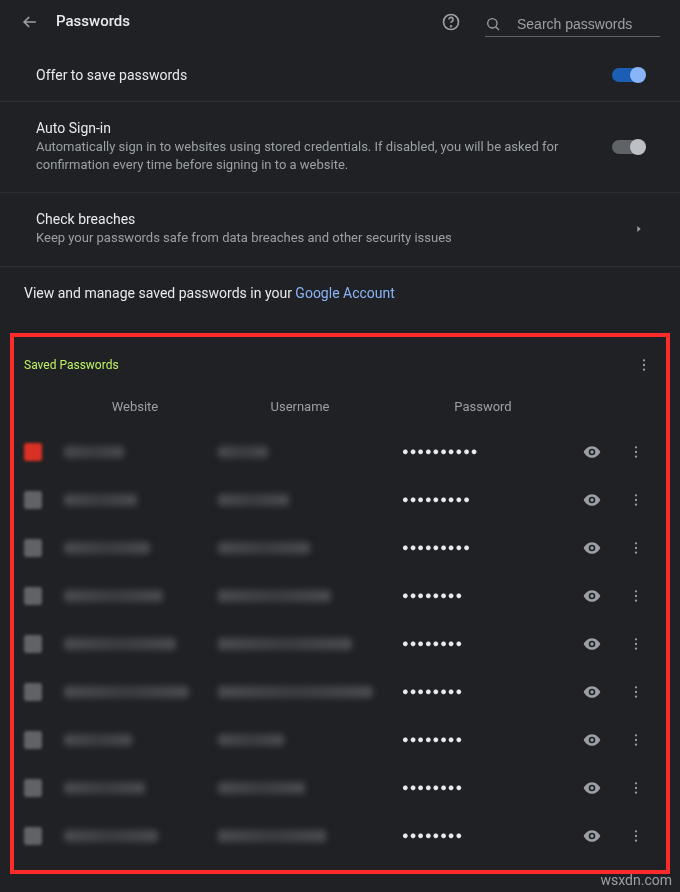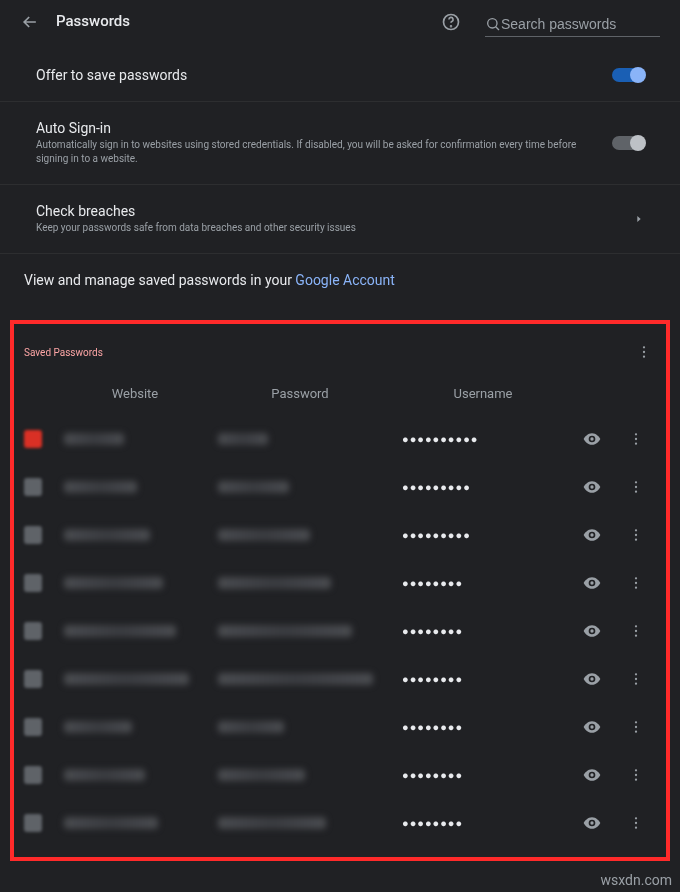--- a/index.html
+++ b/index.html
@@ -33,21 +33,21 @@
     .help-icon {
       color: #9aa0a6;
       display: flex;
       align-items: center;
       margin-right: 8px;
     }
     .search-wrap {
       display: flex;
       align-items: center;
       border-bottom: 1px solid #5f6368;
-      gap: 0;
+      gap: 16px;
       width: 175px;
     }
     .search-icon { color: #9aa0a6; display: flex; }
     .search-input {
       background: transparent;
       border: none;
       outline: none;
       color: #e8eaed;
       font-size: 14px;
       width: 100%;
@@ -58,21 +58,21 @@
     .row {
       display: flex;
       align-items: center;
       justify-content: space-between;
       padding: 18px 36px;
       border-bottom: 1px solid rgba(255,255,255,0.03);
     }
     .row.with-border { border-bottom: 1px solid rgba(255,255,255,0.06); }
     .row-text { flex: 1; padding-right: 20px; }
     .row-title { font-size: 14px; color: #e8eaed; }
-    .row-sub { font-size: 10px; color: #9aa0a6; line-height: 1.4; margin-top: 2px; }
+    .row-sub { font-size: 13px; color: #9aa0a6; line-height: 1.4; margin-top: 2px; }
 
     .toggle {
       width: 32px; height: 14px;
       border-radius: 8px;
       position: relative;
       cursor: pointer;
     }
     .toggle::after {
       content: "";
       position: absolute;
@@ -99,21 +99,21 @@
       border: 4px solid #ff2a2a;
       padding: 10px;
       background: #202124;
     }
     .saved-head {
       display: flex;
       align-items: center;
       justify-content: space-between;
       padding: 6px 0 14px 0;
     }
-    .saved-title { font-size: 10px; color: #fca5a5; }
+    .saved-title { font-size: 12px; color: #bef264; }
     .more-icon { color: #9aa0a6; cursor: pointer; display: flex; padding: 4px; }
 
     .col-headers {
       display: grid;
       grid-template-columns: 36px 150px 180px 1fr 40px 40px;
       padding: 8px 0 14px 0;
       text-align: center;
     }
     .col-headers span { font-size: 13px; color: #9aa0a6; }
 
@@ -218,22 +218,22 @@
       <svg width="16" height="16" viewBox="0 0 24 24" fill="currentColor">
           <circle cx="12" cy="5" r="1.7"></circle>
           <circle cx="12" cy="12" r="1.7"></circle>
           <circle cx="12" cy="19" r="1.7"></circle>
         </svg>
     </div>
   </div>
   <div class="col-headers">
     <span></span>
     <span>Website</span>
+    <span>Username</span>
     <span>Password</span>
-    <span>Username</span>
     <span></span>
     <span></span>
   </div>
   <div id="pw-rows">
       <div class="pw-row">
         <div class="site-icon red"></div>
         <div class="blurry" style="width: 60px;"></div>
         <div class="blurry" style="width: 50px;"></div>
         <div class="pw-dots">●●●●●●●●●●</div>
         <div class="eye-icon">

